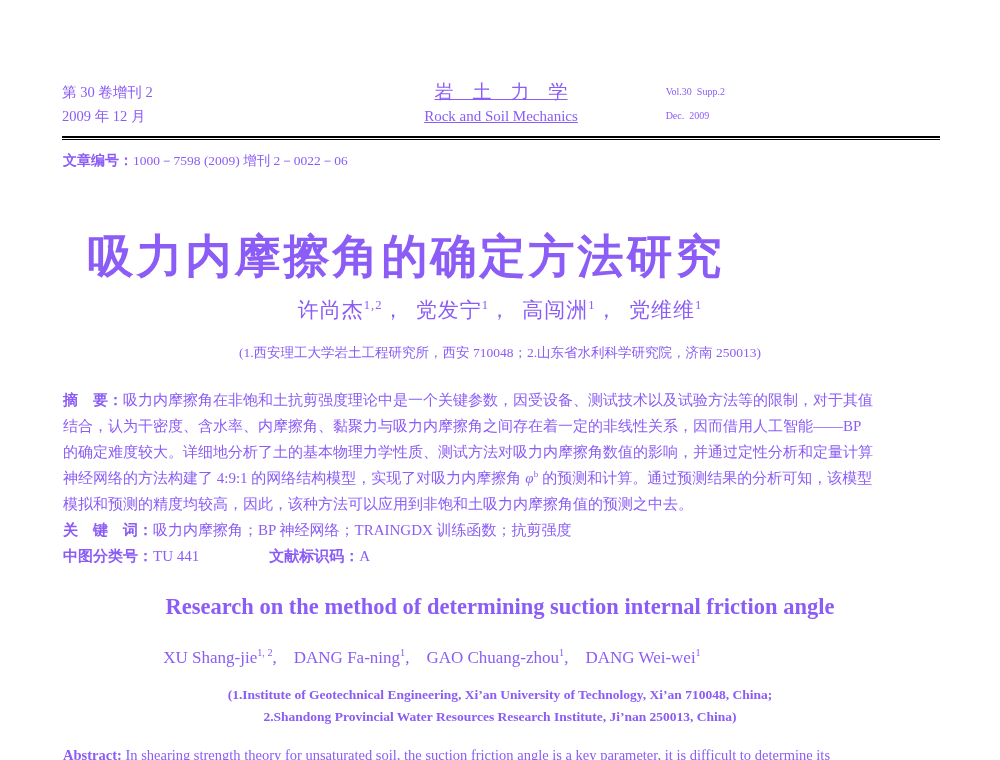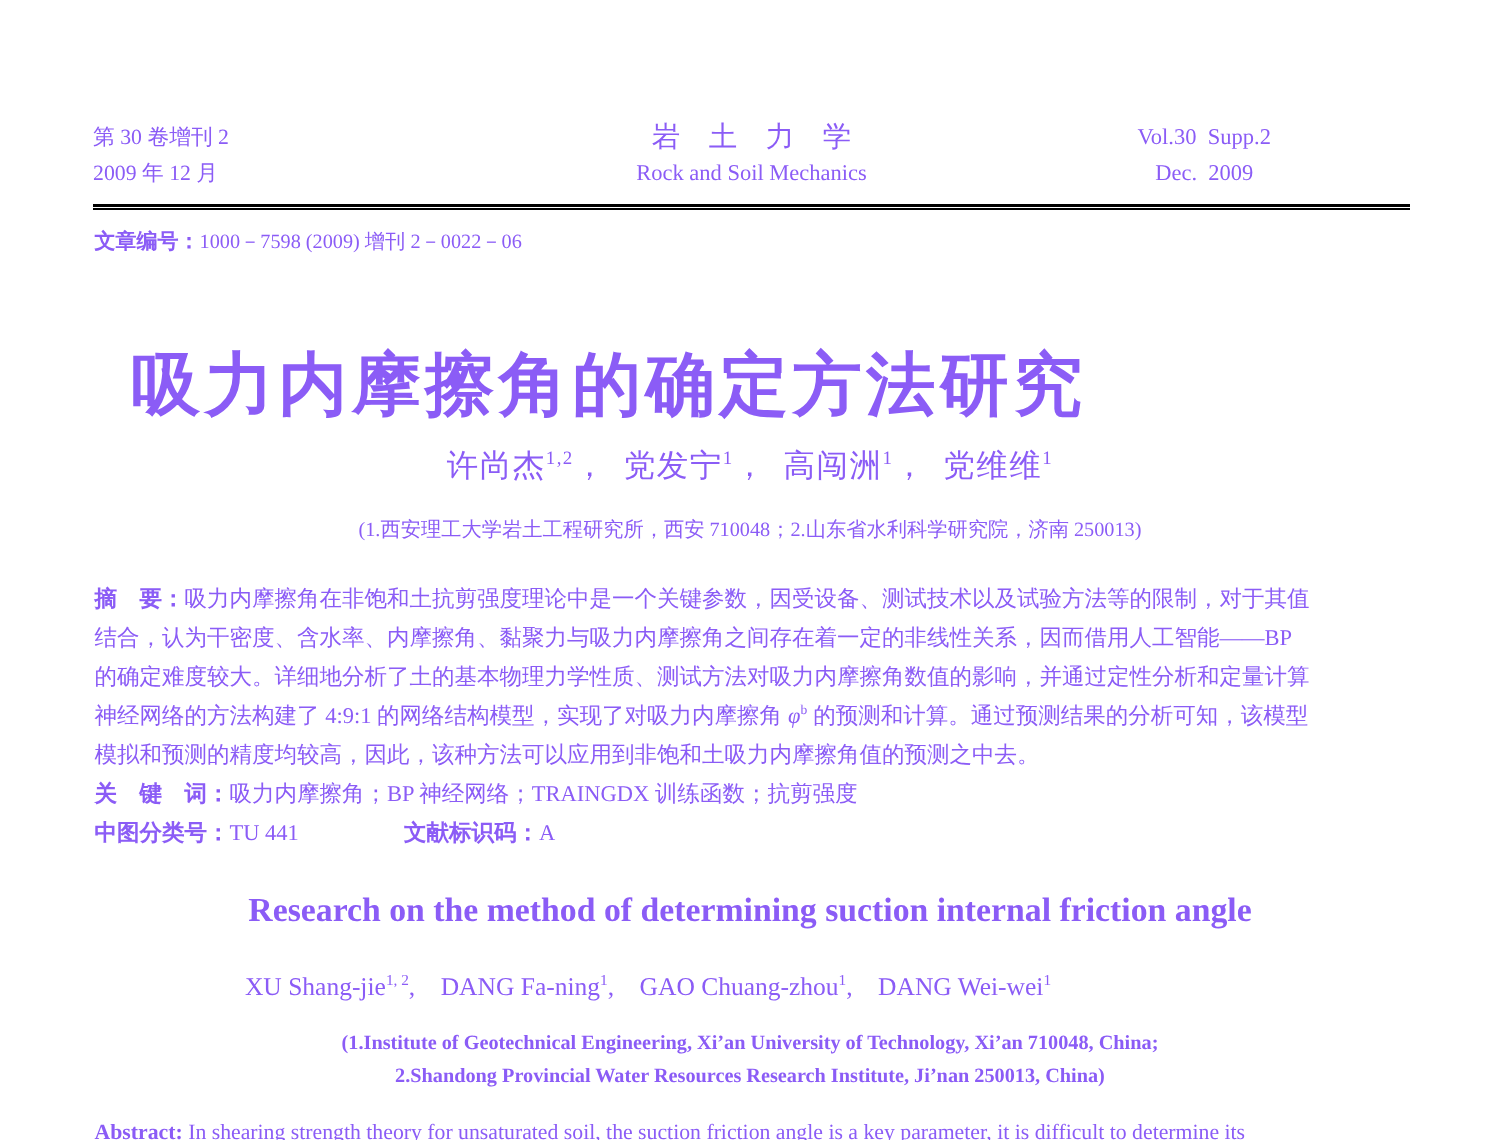--- a/index.html
+++ b/index.html
@@ -8,22 +8,22 @@
     position:relative; width:1000px; height:760px; margin:0 auto;
     background:#ffffff; overflow:hidden; color:#8b5cf6;
     font-family:"Liberation Serif", serif;
   }
   .hei { font-family:"Liberation Sans", sans-serif; font-weight:bold; }
 
   
   .header { position:absolute; top:80px; left:62px; width:878px; display:flex; }
   .header .col { line-height:24px; }
   .col-left  { flex:1; text-align:left;  font-size:14.5px; }
-  .col-center{ flex:1.2; text-align:center; }
-  .col-right { flex:1; text-align:center; font-size:15px; }
+  .col-center{ flex:1.2; text-align:center;text-decoration:underline; }
+  .col-right { flex:1; text-align:left; font-size:10px; }
   .journal-name-cn { font-size:19px; line-height:24px; }
   .journal-name-en { font-size:15px; line-height:24px; }
 
   .rule { position:absolute; top:136px; left:62px; width:878px; height:4px;
     background:linear-gradient(to bottom,#000 0,#000 2.2px,#fff 2.2px,#fff 2.8px,#000 2.8px,#000 4px); }
 
   
   .article-id { position:absolute; top:152px; left:63px; font-size:13.5px; }
   .article-id .hei { font-size:14px; }
 

